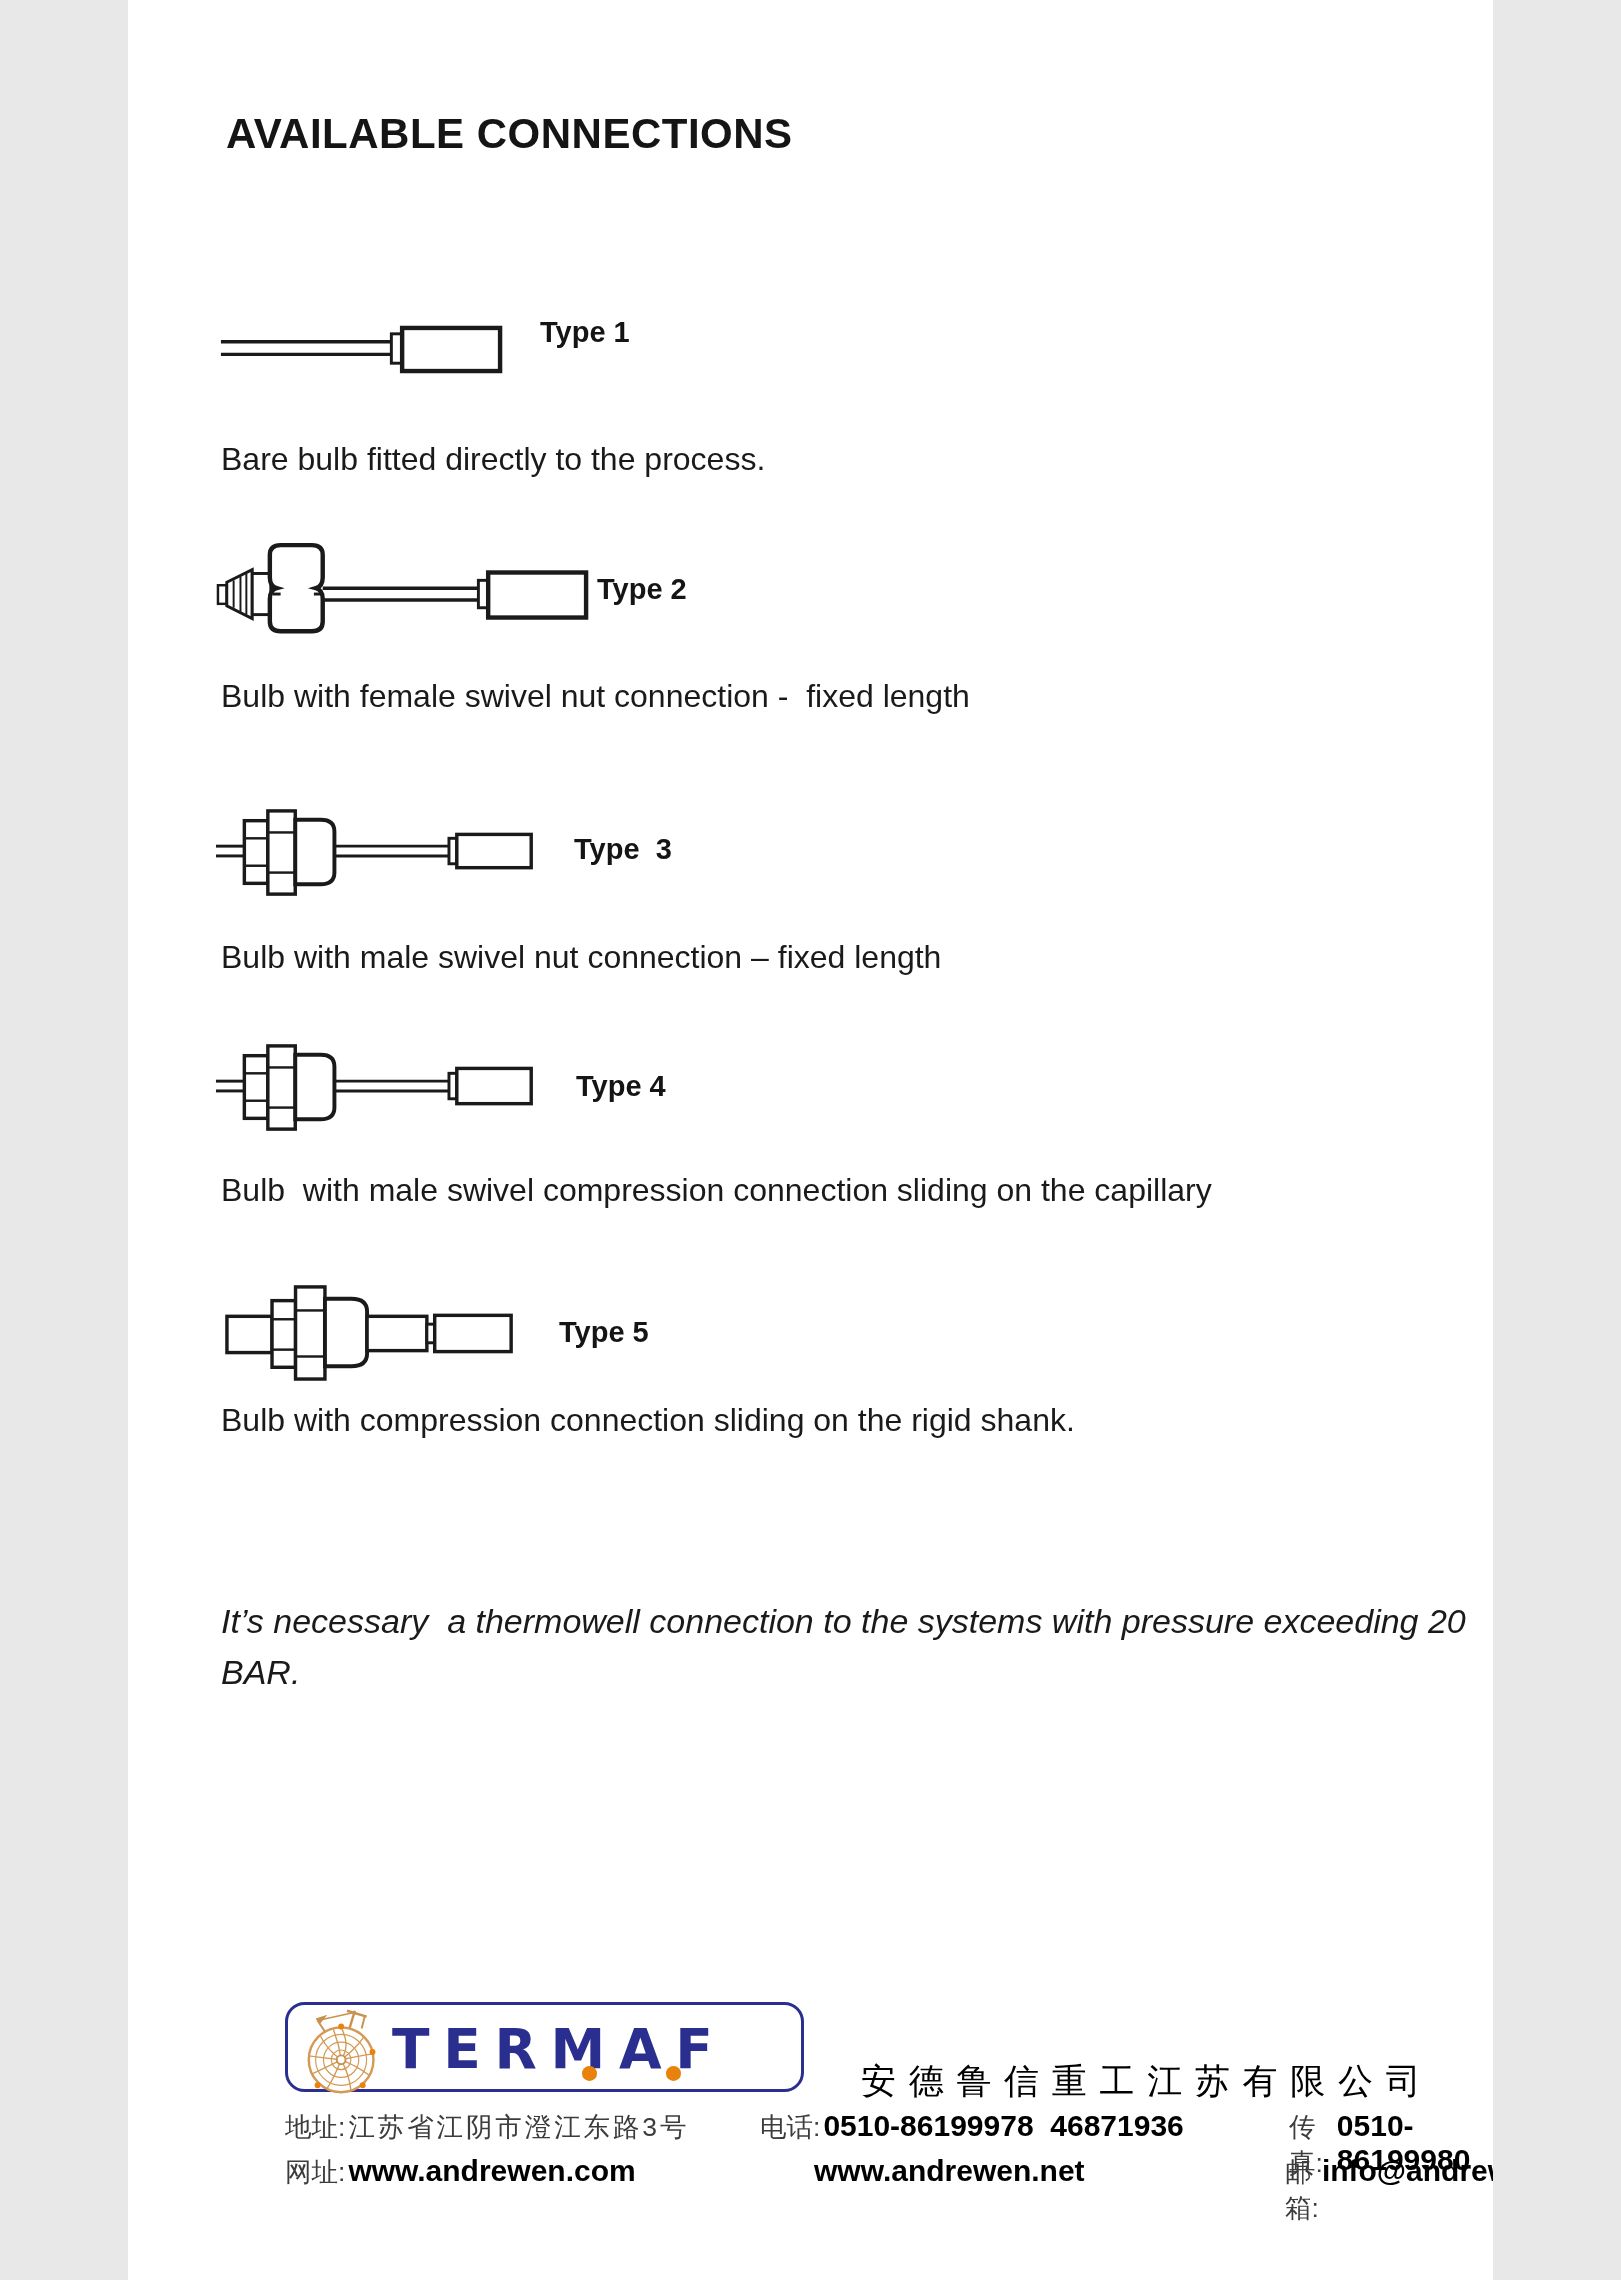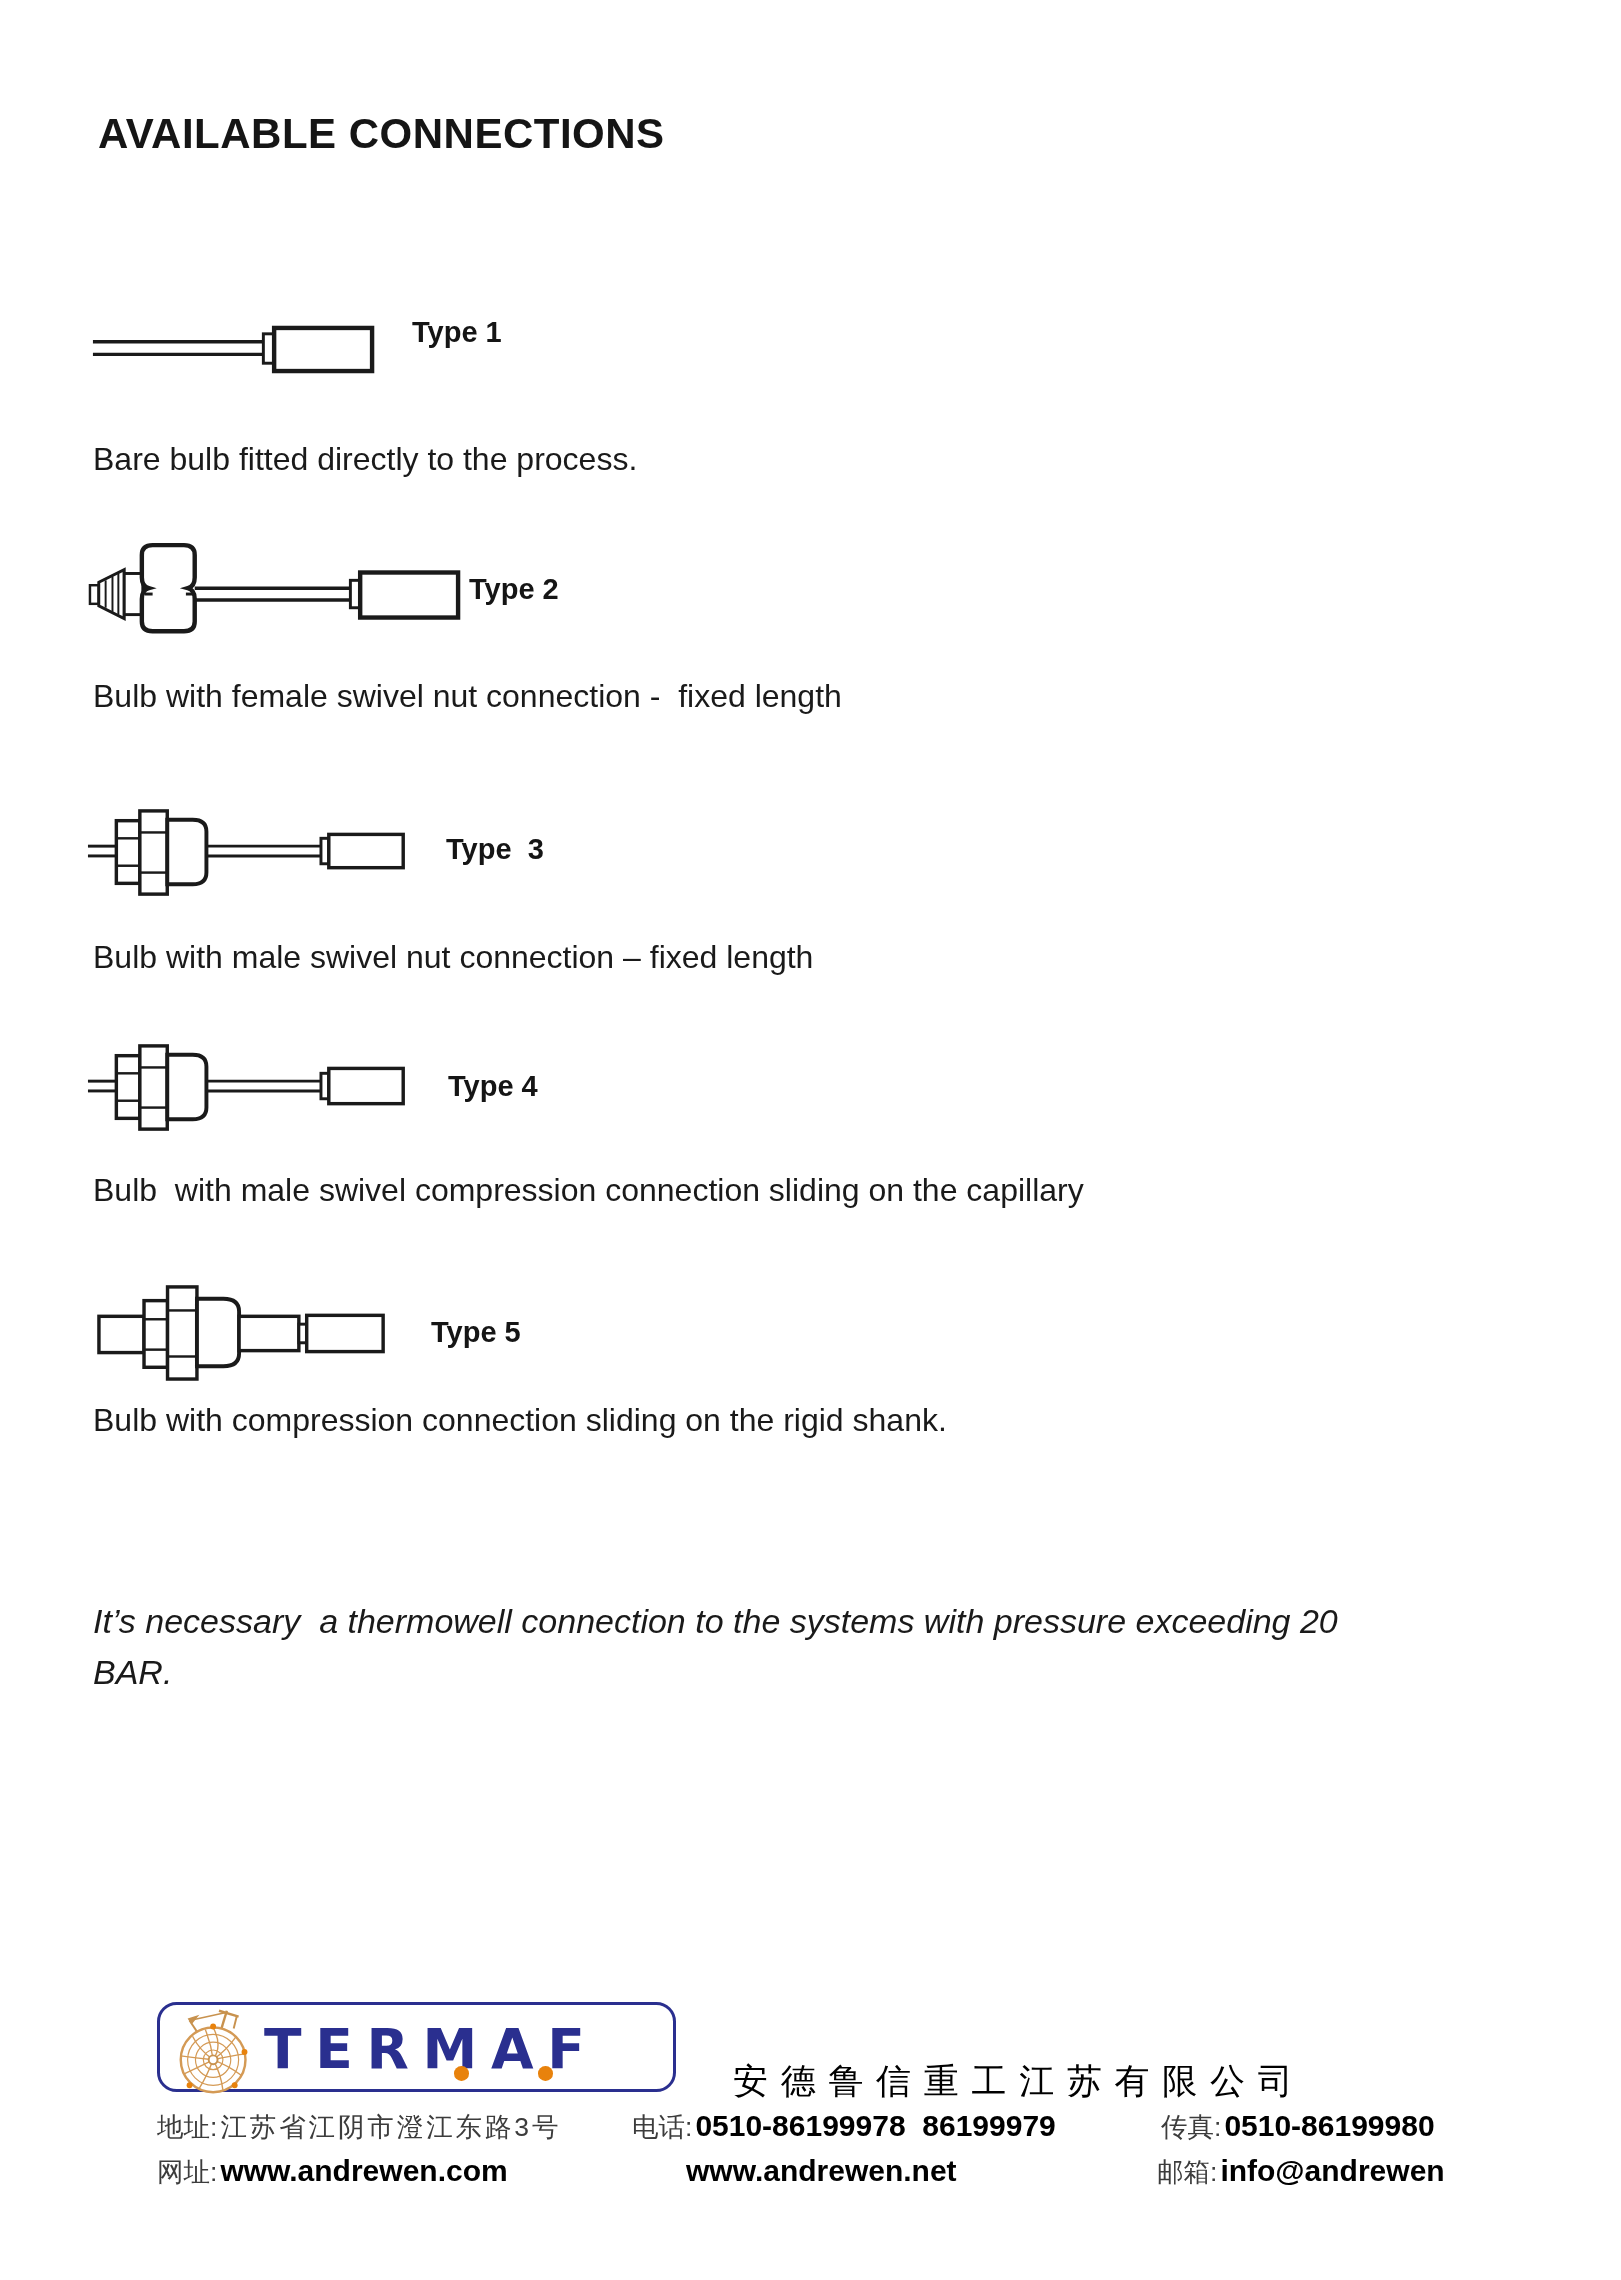--- a/index.html
+++ b/index.html
@@ -1,19 +1,19 @@
 <!DOCTYPE html>
 <html><head>
 <meta charset="utf-8">
 <style>
   * { margin:0; padding:0; box-sizing:border-box; }
   html,body { background:#e8e8e8; }
   .page {
     position:relative;
-    width:1621px; height:2281px;
+    width:1365px; height:2281px;
     margin:0 auto;
     background:#ffffff;
     font-family:"Liberation Sans", sans-serif;
     color:#111;
     overflow:hidden;
   }
   .abs { position:absolute; }
   .pre { white-space:pre-wrap; }
   .title {
     left:98px; top:110px;
@@ -184,21 +184,21 @@
     <div class="logo-dot" style="left:378px;"></div>
   </div>
 
   <div class="abs foot-group foot-row" style="left:157px;">
     <span class="foot-label">地址:</span>
     <span class="foot-label" style="letter-spacing:2.9px;">江苏省江阴市澄江东路3号</span>
   </div>
   <div class="abs foot-group foot-row" style="left:632px;">
     <span class="foot-label">电话:</span>
     <span class="foot-strong">0510-86199978</span>
-    <span class="foot-strong" style="margin-left:13.7px;">86199979</span>
+    <span class="foot-strong" style="margin-left:13.7px;">46871936</span>
   </div>
   <div class="abs foot-group foot-row" style="left:1161px;">
     <span class="foot-label">传真:</span>
     <span class="foot-strong">0510-86199980</span>
   </div>
 
   <div class="abs foot-group foot-row2" style="left:157px;">
     <span class="foot-label">网址:</span>
     <span class="foot-strong">www.andrewen.com</span>
   </div>

